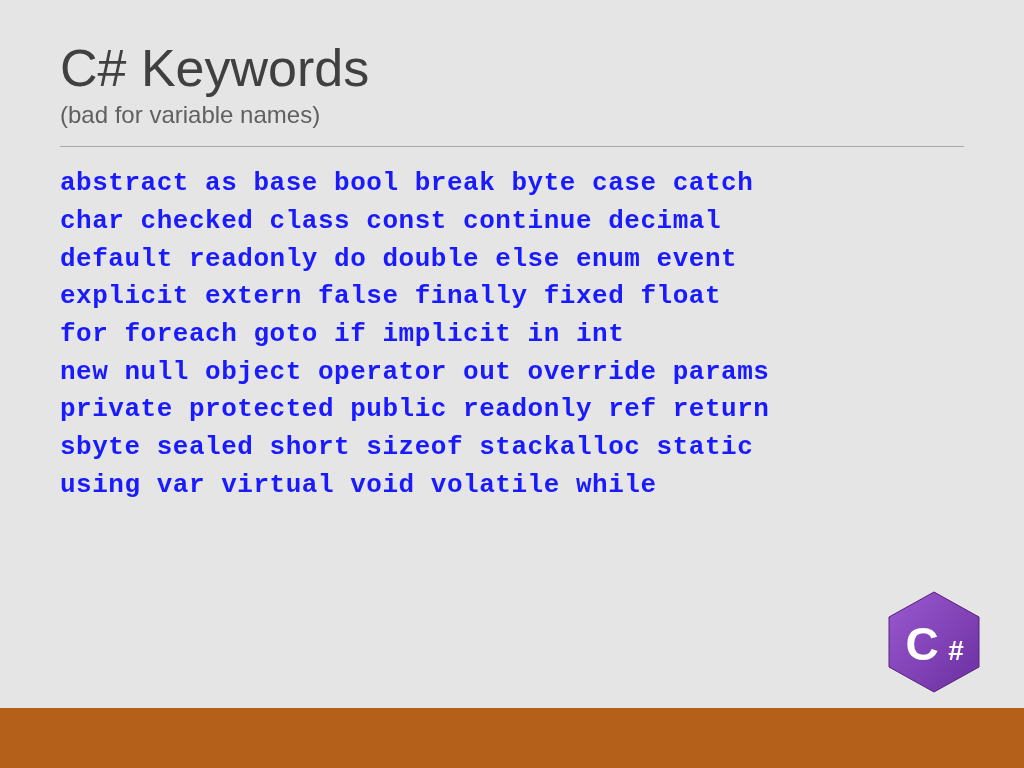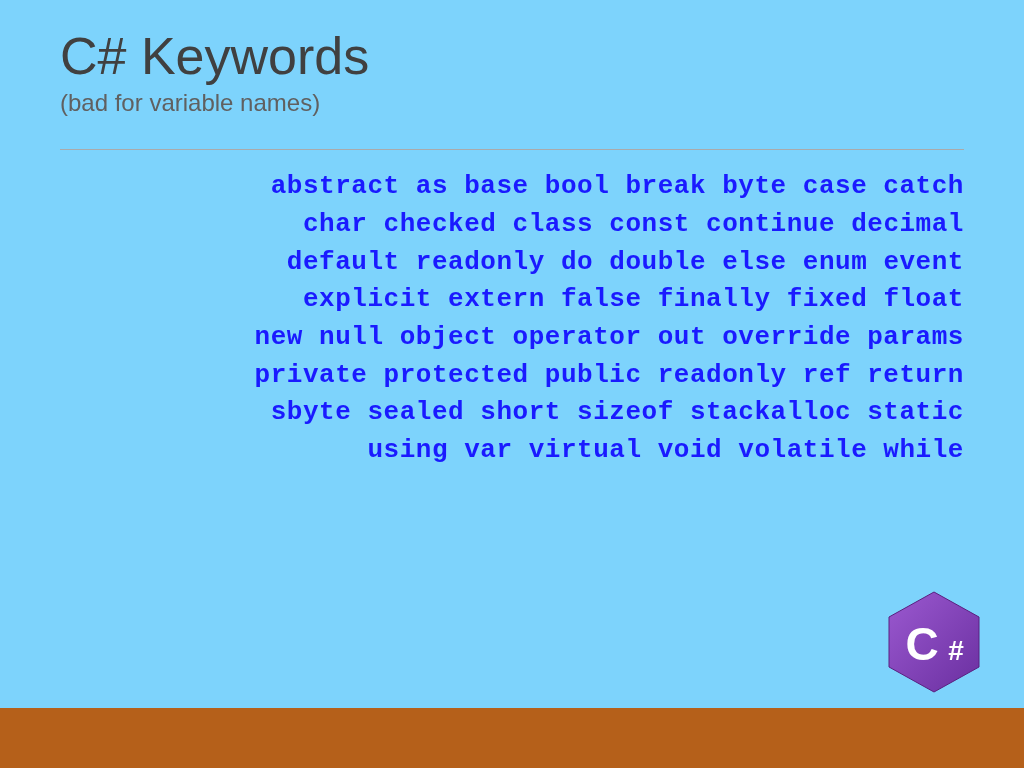--- a/index.html
+++ b/index.html
@@ -9,53 +9,52 @@
       height: 768px;
       background: #ffffff;
       font-family: 'Segoe UI', Arial, sans-serif;
       overflow: hidden;
       display: flex;
       flex-direction: column;
     }
 
     .main-content {
       flex: 1;
-      padding: 28px 60px 20px 60px;
-      background: #7dd3fc;
+      padding: 40px 60px 20px 60px;
+      background: #e5e5e5;
     }
 
     .title {
       font-size: 52px;
       font-weight: 300;
       color: #404040;
       line-height: 1.1;
     }
 
     .subtitle {
       font-size: 24px;
       font-weight: 300;
       color: #606060;
       margin-top: 4px;
-      margin-bottom: 32px;
+      margin-bottom: 17px;
     }
 
     .divider {
       border: none;
       border-top: 1px solid #aaa;
       margin-bottom: 18px;
     }
 
     .keywords-block {
       font-family: 'Courier New', Courier, monospace;
       font-size: 26px;
       color: #1a1aff;
       line-height: 1.45;
       font-weight: bold;
       letter-spacing: 0.02em;
-      text-align: right;
     }
 
     .bottom-bar {
       height: 60px;
       background: #b5601a;
     }
 
     
     .csharp-logo {
       position: absolute;
@@ -80,20 +79,21 @@
   <h1 class="title">C# Keywords</h1>
   <p class="subtitle">(bad for variable names)</p>
 
   <hr class="divider">
 
   <div class="keywords-block">
     <div>abstract  as  base  bool  break  byte  case  catch</div>
     <div>char  checked  class  const  continue  decimal</div>
     <div>default  readonly  do  double  else  enum  event</div>
     <div>explicit  extern  false  finally  fixed  float</div>
+    <div>for  foreach  goto  if  implicit  in  int</div>
     <div>new  null  object  operator  out  override  params</div>
     <div>private  protected  public  readonly  ref  return</div>
     <div>sbyte  sealed  short  sizeof  stackalloc  static</div>
     <div>using  var  virtual  void  volatile  while</div>
   </div>
 
 </div>
 
 <div class="csharp-logo">
   <svg class="hex-shape" viewBox="0 0 100 110" xmlns="http://www.w3.org/2000/svg">

